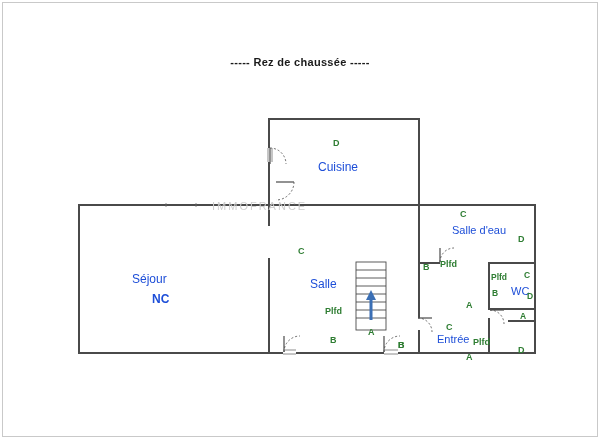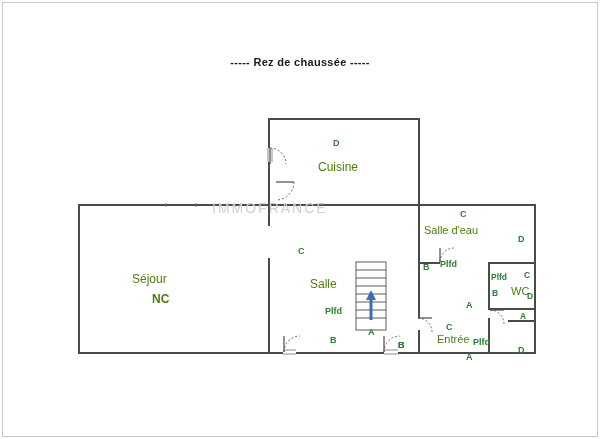--- a/index.html
+++ b/index.html
@@ -41,21 +41,21 @@
     letter-spacing: 0.3px;
   }
   
   .wall {
     position: absolute;
     background: #4a4a4a;
   }
   .room-label {
     position: absolute;
     font-size: 11px;
-    color: #4d7c0f;
+    color: #1d4ed8;
     white-space: nowrap;
   }
   .room-label.big {
     font-size: 12px;
   }
   .tag-green {
     position: absolute;
     font-size: 9px;
     color: #2e7d32;
     font-weight: bold;
@@ -63,21 +63,21 @@
   }
   .tag-green-small {
     position: absolute;
     font-size: 8.5px;
     color: #2e7d32;
     font-weight: bold;
     white-space: nowrap;
   }
   .watermark {
     position: absolute;
-    font-size: 14px;
+    font-size: 11px;
     color: #cfcfcf;
     letter-spacing: 2px;
     white-space: nowrap;
   }
   svg.overlay {
     position: absolute;
     left: 0;
     top: 0;
     width: 600px;
     height: 439px;
@@ -173,21 +173,21 @@
     <g fill="#3b6fb5">
       <polygon points="371,290 376,300 366,300"></polygon>
       <rect x="369.5" y="300" width="3" height="20"></rect>
     </g>
   </svg>
 
   <div class="room-label big" style="left:132px; top:272px;">Séjour</div>
   <div class="room-label big" style="left:152px; top:292px; font-weight:bold;">NC</div>
   <div class="room-label big" style="left:318px; top:160px;">Cuisine</div>
   <div class="room-label big" style="left:310px; top:277px;">Salle</div>
-  <div class="room-label" style="left:424px; top:224px;text-align:right;">Salle d'eau</div>
+  <div class="room-label" style="left:452px; top:224px;text-align:right;">Salle d'eau</div>
   <div class="room-label" style="left:437px; top:333px;">Entrée</div>
   <div class="room-label" style="left:511px; top:285px;">WC</div>
 
   <div class="watermark" style="left:212px; top:200px;">IMMOFRANCE</div>
 
   <div class="tag-green" style="left:333px; top:138px;">D</div>
   <div class="tag-green" style="left:298px; top:246px;">C</div>
   <div class="tag-green" style="left:325px; top:306px;">Plfd</div>
   <div class="tag-green" style="left:330px; top:335px;">B</div>
   <div class="tag-green" style="left:368px; top:327px;">A</div>

